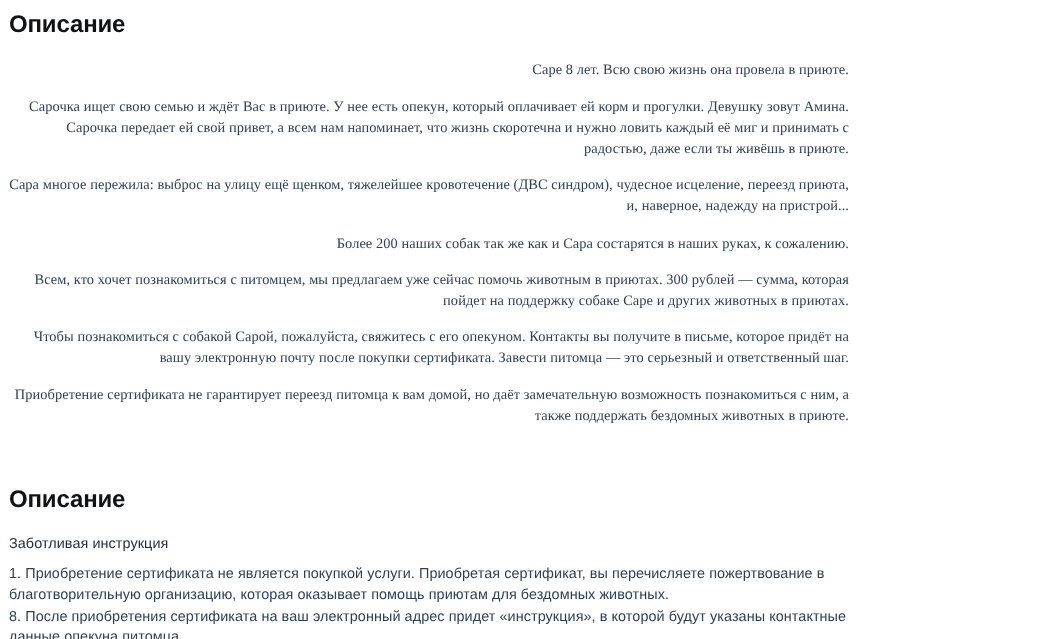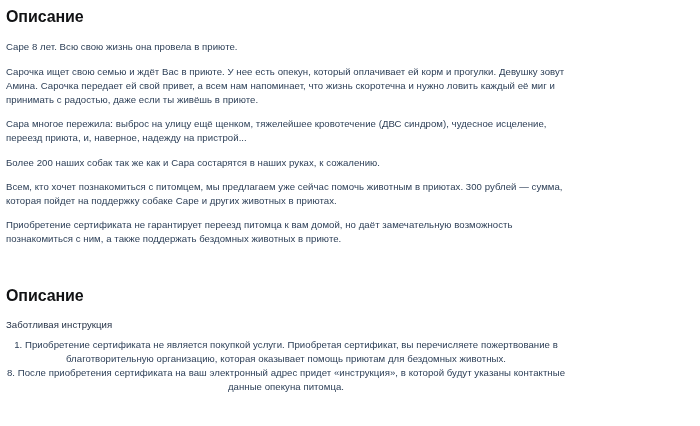--- a/index.html
+++ b/index.html
@@ -35,21 +35,22 @@
   }
   .section-two .section-title {
     margin-bottom: 13px;
   }
   .para {
     font-size: 9.6px;
     line-height: 14.2px;
     color: #2e4058;
     margin: 0 0 10px 0;
     letter-spacing: 0.05px;
-    text-align: left;
+    text-align: right;
+    font-family: Liberation Serif, serif;
   }
   .para:last-child {
     margin-bottom: 16px;
   }
   .sub-title {
     font-size: 9.6px;
     line-height: 14px;
     font-weight: normal;
     color: #1d2b40;
     margin: 0 0 6px 0;
@@ -59,39 +60,39 @@
     margin: 0;
     padding: 0;
     list-style: none;
   }
   .steps li {
     font-size: 9.6px;
     line-height: 13.6px;
     color: #2e4058;
     margin: 0 0 1px 0;
     letter-spacing: 0.05px;
-    text-align: center;
   }
   .gap-block {
     height: 24px;
   }
 </style>
 </head>
 <body>
 
 <div class="page">
 
   <section class="section section-one">
     <h2 class="section-title">Описание</h2>
 
     <p class="para">Саре 8 лет. Всю свою жизнь она провела в приюте.</p>
     <p class="para">Сарочка ищет свою семью и ждёт Вас в приюте. У нее есть опекун, который оплачивает ей корм и прогулки. Девушку зовут Амина. Сарочка передает ей свой привет, а всем нам напоминает, что жизнь скоротечна и нужно ловить каждый её миг и принимать с радостью, даже если ты живёшь в приюте.</p>
     <p class="para">Сара многое пережила: выброс на улицу ещё щенком, тяжелейшее кровотечение (ДВС синдром), чудесное исцеление, переезд приюта, и, наверное, надежду на пристрой...</p>
     <p class="para">Более 200 наших собак так же как и Сара состарятся в наших руках, к сожалению.</p>
     <p class="para">Всем, кто хочет познакомиться с питомцем, мы предлагаем уже сейчас помочь животным в приютах. 300 рублей — сумма, которая пойдет на поддержку собаке Саре и других животных в приютах.</p>
+    <p class="para">Чтобы познакомиться с собакой Сарой, пожалуйста, свяжитесь с его опекуном. Контакты вы получите в письме, которое придёт на вашу электронную почту после покупки сертификата. Завести питомца — это серьезный и ответственный шаг.</p>
     <p class="para">Приобретение сертификата не гарантирует переезд питомца к вам домой, но даёт замечательную возможность познакомиться с ним, а также поддержать бездомных животных в приюте.</p>
   </section>
 
   <div class="gap-block"></div>
 
   <section class="section section-two">
     <h2 class="section-title">Описание</h2>
 
     <div class="sub-title">Заботливая инструкция</div>
 

